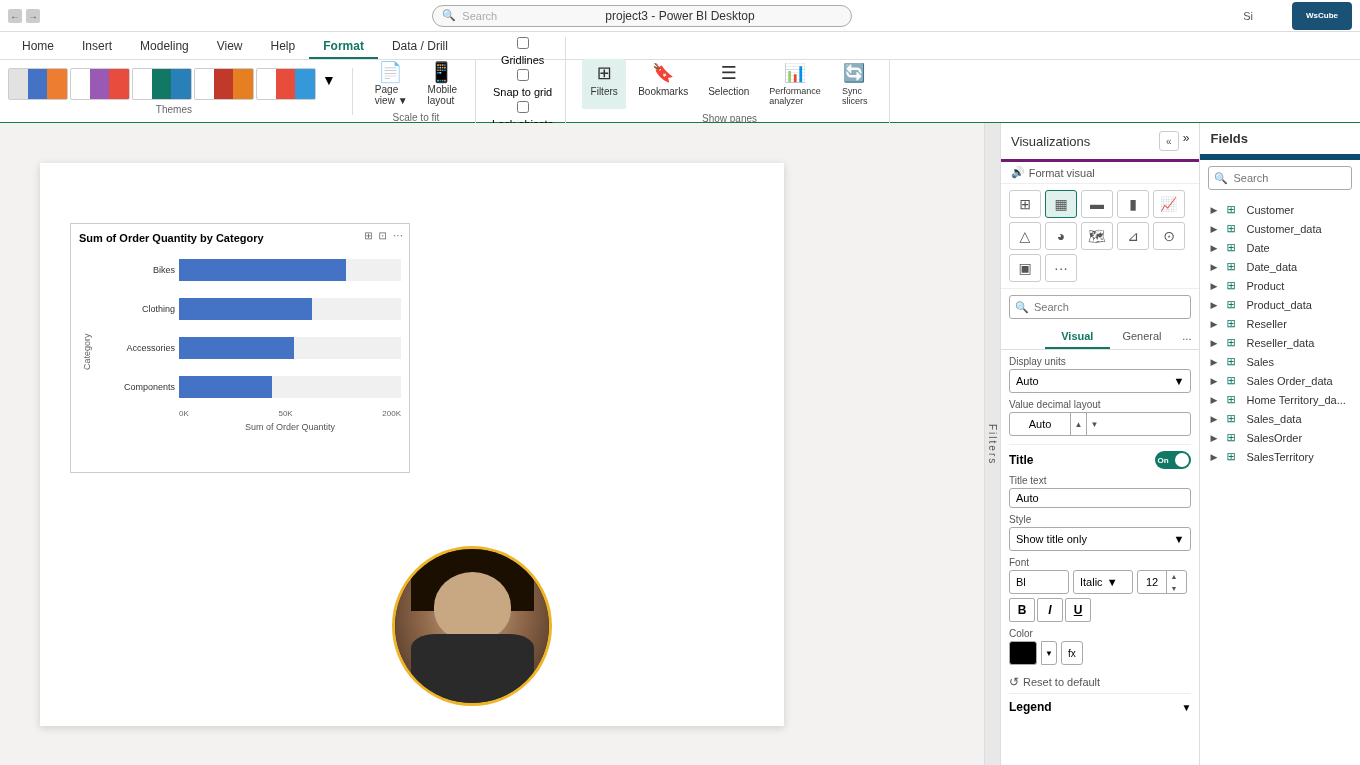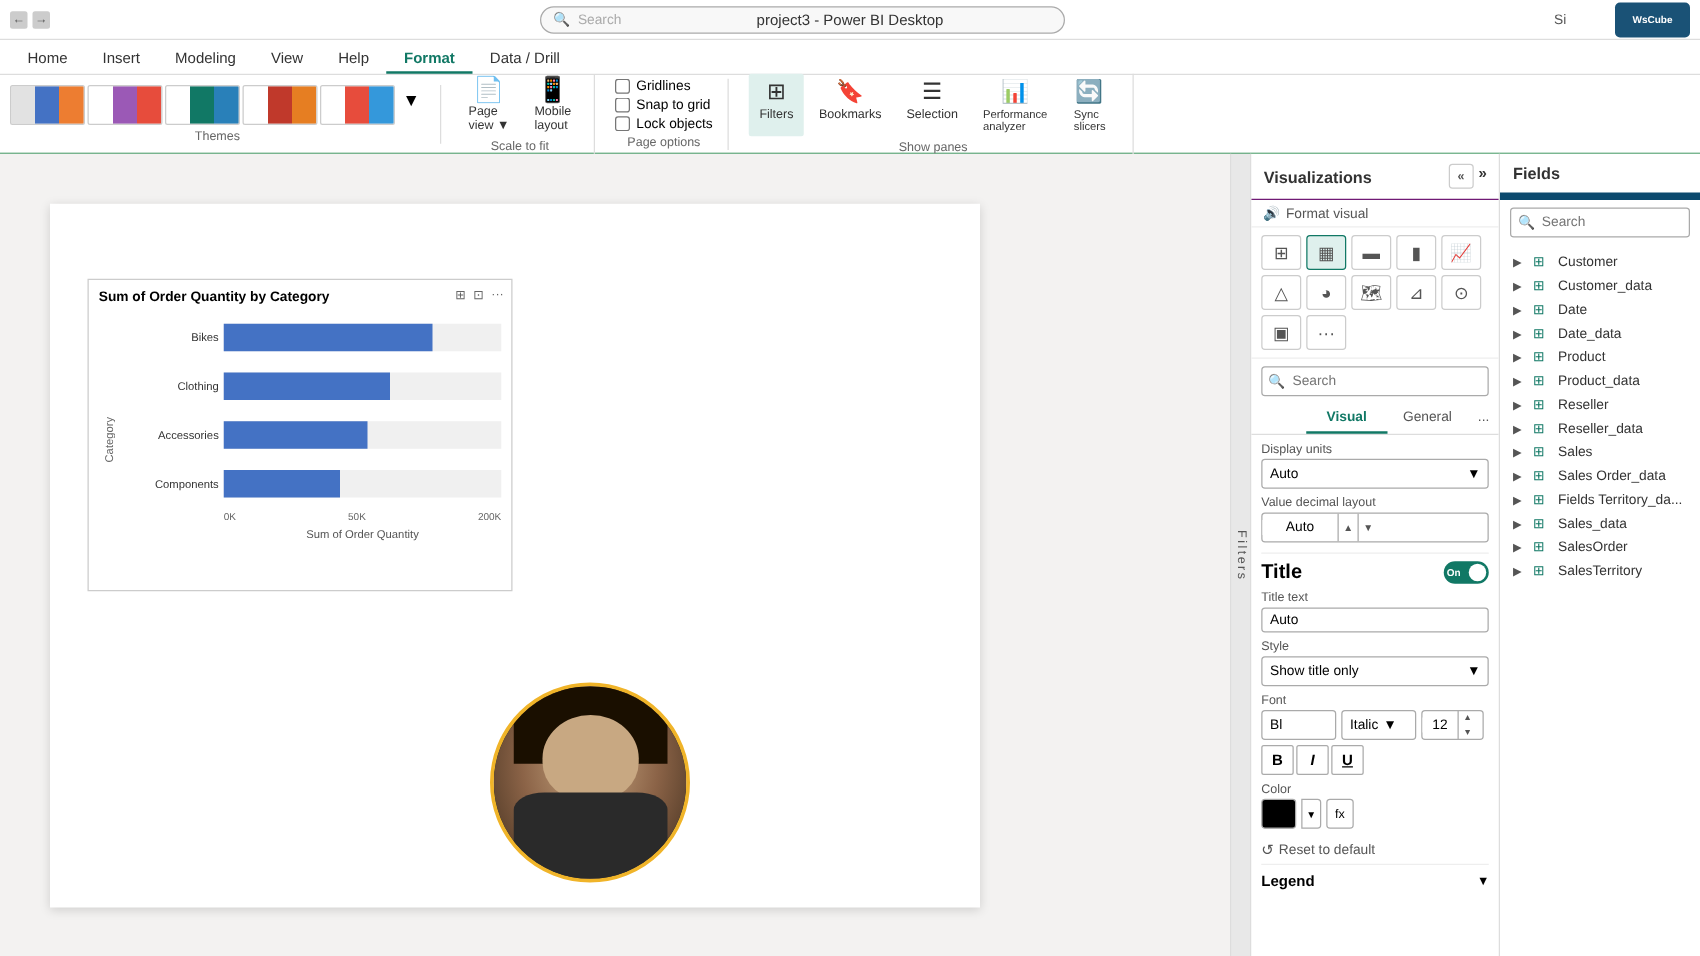--- a/index.html
+++ b/index.html
@@ -25,21 +25,21 @@
     .ribbon-tab.active { color: #117865; border-bottom: 2px solid #117865; font-weight: 600; }
 
     .ribbon-content { display: flex; align-items: center; padding: 4px 8px; gap: 16px; height: 62px; background: #fff; }
     .ribbon-group { display: flex; flex-direction: column; align-items: center; border-right: 1px solid #ddd; padding: 0 12px 0 0; gap: 2px; }
     .ribbon-group-label { font-size: 10px; color: #666; margin-top: 2px; }
     .ribbon-themes { display: flex; gap: 2px; flex-wrap: wrap; }
     .theme-item { width: 60px; height: 32px; border: 1px solid #ccc; border-radius: 2px; cursor: pointer; overflow: hidden; background: linear-gradient(135deg, #fff 0%, #e8e8e8 100%); }
     .ribbon-btn { display: flex; flex-direction: column; align-items: center; gap: 2px; cursor: pointer; padding: 2px 6px; border-radius: 2px; font-size: 10px; color: #333; min-width: 40px; }
     .ribbon-btn .icon { font-size: 20px; line-height: 1; }
     .checkbox-group { display: flex; flex-direction: column; gap: 3px; }
-    .checkbox-item { display: flex; align-items: center; gap: 5px; font-size: 11px; cursor: pointer; }
+    .checkbox-item { display: flex; align-items: center; gap: 5px; font-size: 11px; cursor: pointer; flex-direction: column; }
     .checkbox-item input { width: 12px; height: 12px; }
     .ribbon-icon-btns { display: flex; gap: 4px; }
     .ribbon-icon-btn { display: flex; flex-direction: column; align-items: center; gap: 2px; cursor: pointer; padding: 3px 8px; border-radius: 2px; font-size: 10px; color: #333; min-width: 44px; }
     .ribbon-icon-btn.active { background: #dff0ed; }
     .ribbon-icon-btn .icon { font-size: 18px; }
 
     
     .main { display: flex; height: calc(765px - 32px - 62px - 28px); }
 
     
@@ -69,21 +69,21 @@
     .webcam-body { position: absolute; bottom: 0; left: 10%; width: 80%; height: 45%; background: #2a2a2a; border-radius: 20% 20% 0 0; }
 
     
     .filters-panel { width: 16px; background: #e8e8e8; display: flex; align-items: center; justify-content: center; border-left: 1px solid #ddd; writing-mode: vertical-rl; font-size: 10px; color: #555; letter-spacing: 2px; cursor: pointer; }
 
     
     .right-panels { display: flex; width: 360px; background: #fff; border-left: 1px solid #ddd; }
 
     
     .viz-panel { width: 200px; border-right: 1px solid #ddd; display: flex; flex-direction: column; overflow: hidden; }
-    .viz-panel-header { padding: 8px 10px; font-size: 13px; font-weight: 700; color: #333; border-bottom: 1px solid #701a75; display: flex; align-items: center; justify-content: space-between; }
+    .viz-panel-header { padding: 8px 10px; font-size: 13px; font-weight: 400; color: #333; border-bottom: 3px solid #701a75; display: flex; align-items: center; justify-content: space-between; }
     .viz-panel-subheader { padding: 4px 10px; font-size: 11px; color: #555; border-bottom: 1px solid #eee; display: flex; align-items: center; gap: 4px; }
     .viz-icons { display: flex; gap: 4px; padding: 6px 8px; border-bottom: 1px solid #eee; flex-wrap: wrap; }
     .viz-icon-btn { width: 32px; height: 28px; border: 1px solid #ccc; border-radius: 3px; display: flex; align-items: center; justify-content: center; cursor: pointer; font-size: 14px; color: #555; background: #fff; }
     .viz-icon-btn.active { background: #dff0ed; border-color: #117865; }
     .viz-search { margin: 6px 8px; position: relative; }
     .viz-search input { width: 100%; height: 24px; border: 1px solid #aaa; border-radius: 3px; padding: 0 8px 0 24px; font-size: 11px; }
     .viz-search-icon { position: absolute; left: 6px; top: 50%; transform: translateY(-50%); font-size: 11px; color: #888; }
     .viz-tabs { display: flex; border-bottom: 1px solid #ddd; padding-left: 44px; }
     .viz-tab { flex: 1; text-align: center; padding: 5px; font-size: 11px; cursor: pointer; color: #555; }
     .viz-tab.active { border-bottom: 2px solid #117865; color: #117865; font-weight: 600; }
@@ -358,21 +358,21 @@
             <div class="format-stepper">
               <input type="text" value="Auto" style="width: 60px; border: none; padding: 0px 6px; font-size: 11px;">
               <div class="format-stepper-btn">▲</div>
               <div class="format-stepper-btn">▼</div>
             </div>
           </div>
         </div>
 
         <div class="title-section">
           <div class="title-header">
-            <span style="font-size:16px; font-weight:600;">Title</span>
+            <span style="font-size:12px; font-weight:600;">Title</span>
             <div class="toggle-on">
               <span style="font-size:8px; color:#fff; font-weight:600;">On</span>
             </div>
           </div>
 
           <div class="format-row">
             <div class="format-label">Title text</div>
             <div style="border:1px solid #aaa; border-radius:3px; padding:3px 6px; font-size:11px; background:#fff; cursor:text;">
               <span>Auto</span>
             </div>
@@ -488,21 +488,21 @@
           <span class="field-name">Sales</span>
         </div>
         <div class="field-item">
           <span class="field-expand">▶</span>
           <span class="field-icon">⊞</span>
           <span class="field-name">Sales Order_data</span>
         </div>
         <div class="field-item">
           <span class="field-expand">▶</span>
           <span class="field-icon">⊞</span>
-          <span class="field-name">Fields Territory_da...</span>
+          <span class="field-name">Home Territory_da...</span>
         </div>
         <div class="field-item">
           <span class="field-expand">▶</span>
           <span class="field-icon">⊞</span>
           <span class="field-name">Sales_data</span>
         </div>
         <div class="field-item">
           <span class="field-expand">▶</span>
           <span class="field-icon">⊞</span>
           <span class="field-name">SalesOrder</span>

